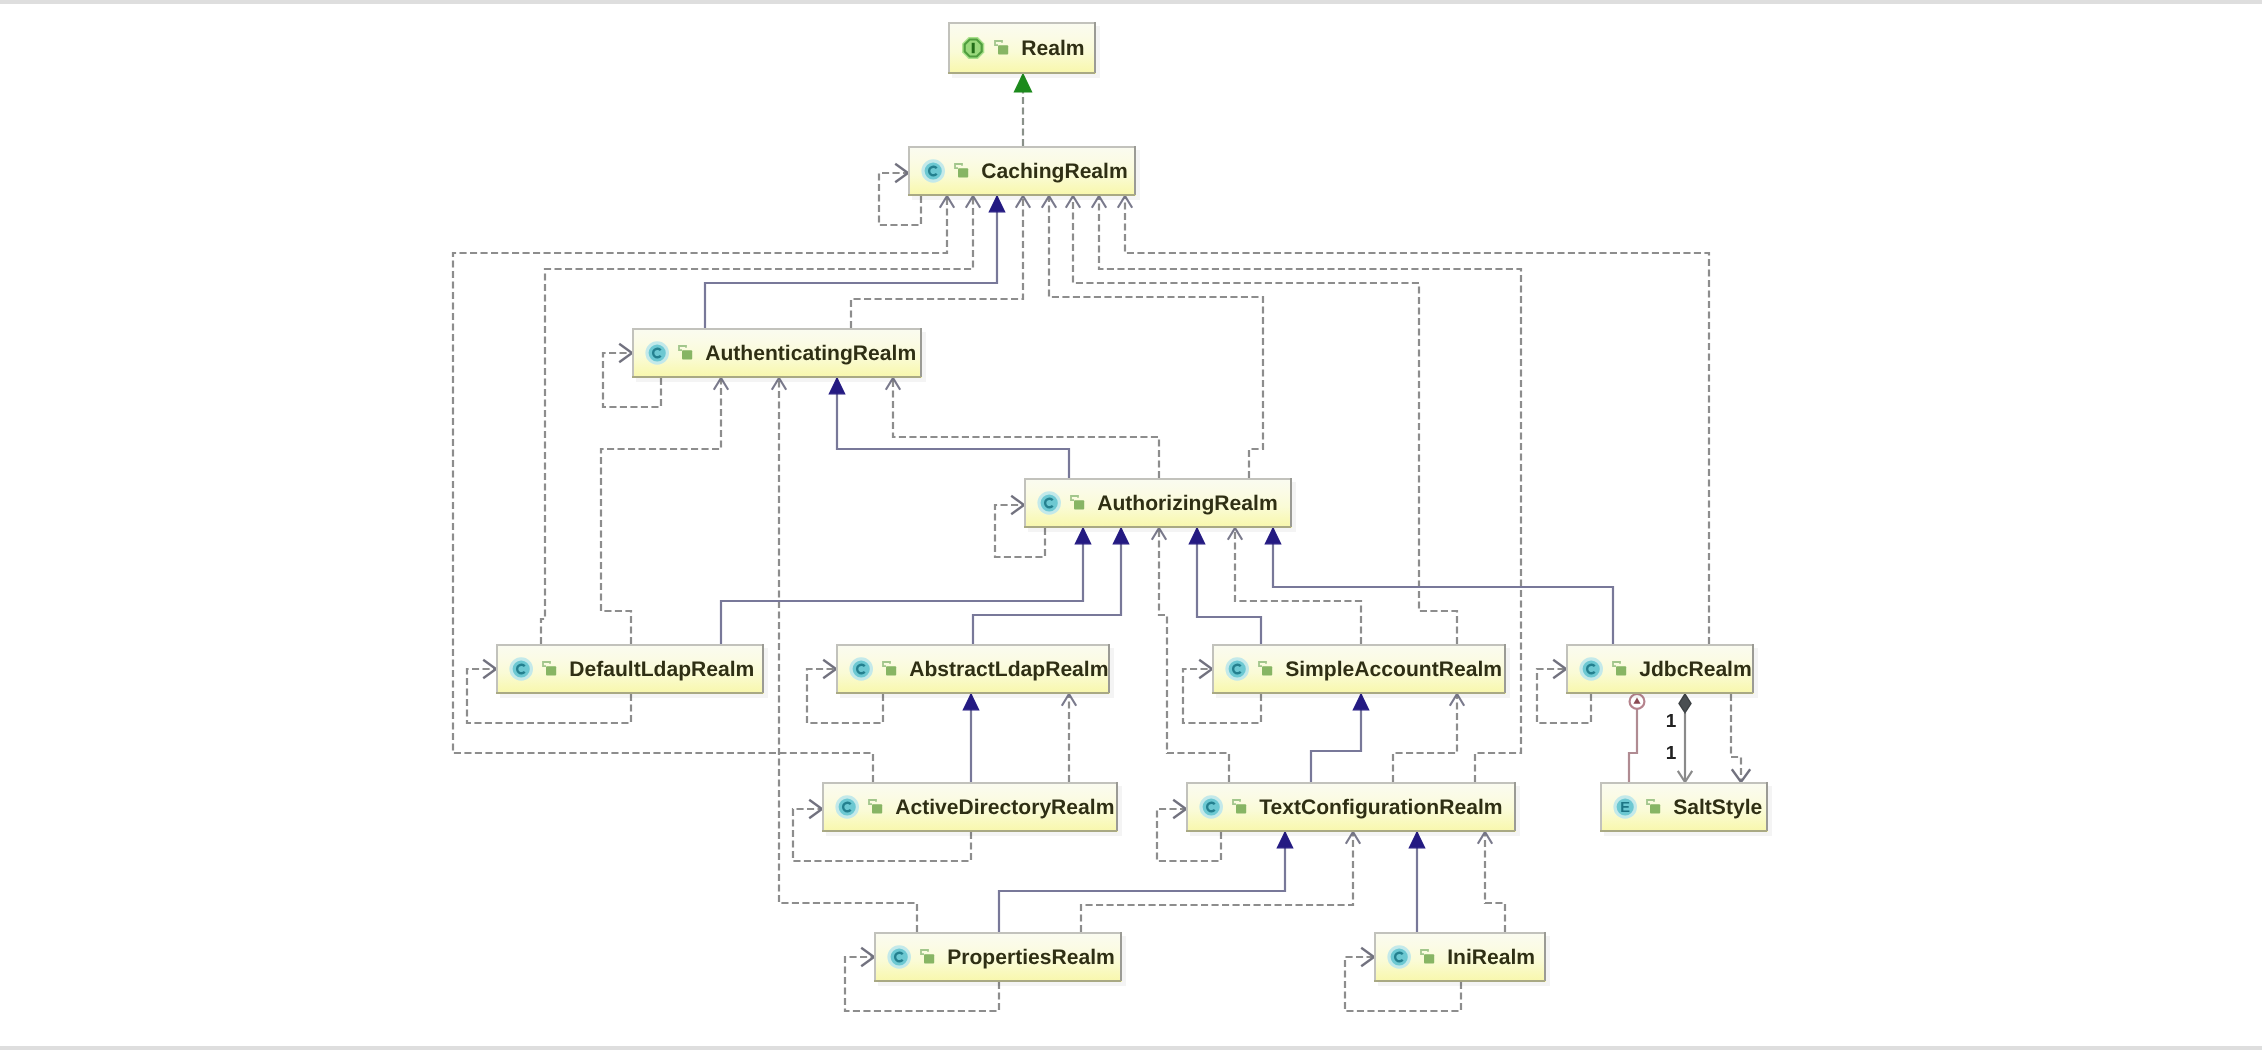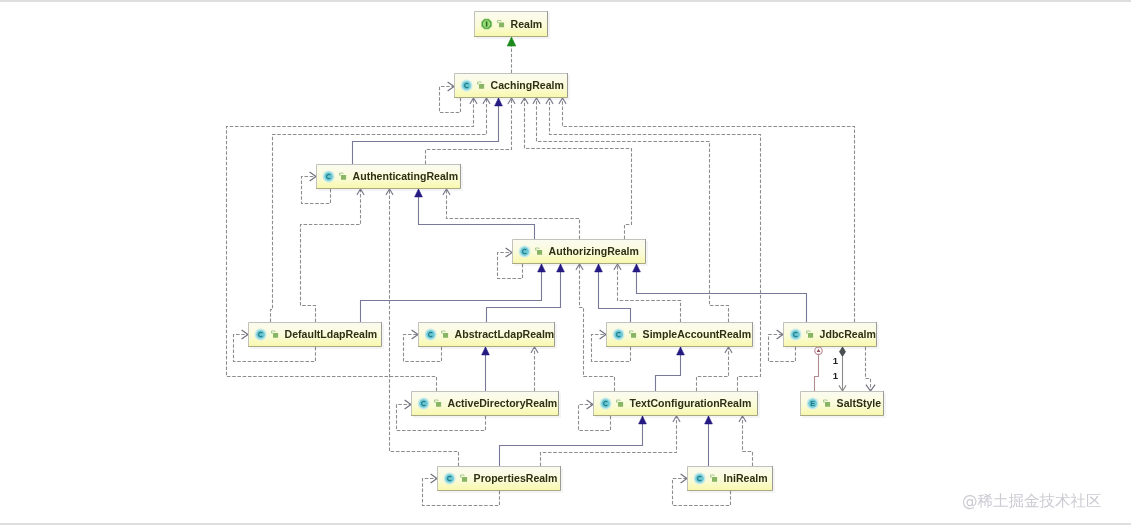--- a/index.html
+++ b/index.html
@@ -409,15 +409,14 @@
           <circle cx="699.6" cy="478.5" r="4.3" fill="#6cc8d2"></circle>
           <path d="M 701.35,477.1 A 2.15 2.15 0 1 0 701.35,479.9" fill="none" stroke="#24808f" stroke-width="1.2"></path>
           <g>
             <rect x="712" y="477.1" width="5.1" height="4.6" rx="0.5" fill="#87b564"></rect>
             <path d="M 712,477.1 L 710.5,477.1 L 710.5,475 L 714,475 L 714,475.9" fill="none" stroke="#a2c68c" stroke-width="0.9"></path>
           </g>
           <text class="nodelabel" x="723.6" y="482.2">IniRealm</text>
         </g>
       </g>
   </svg>
-  <div id="watermark">@稀土掘金技术社区</div>
   <div id="botline"></div>
 </div>
 
 </body></html>

